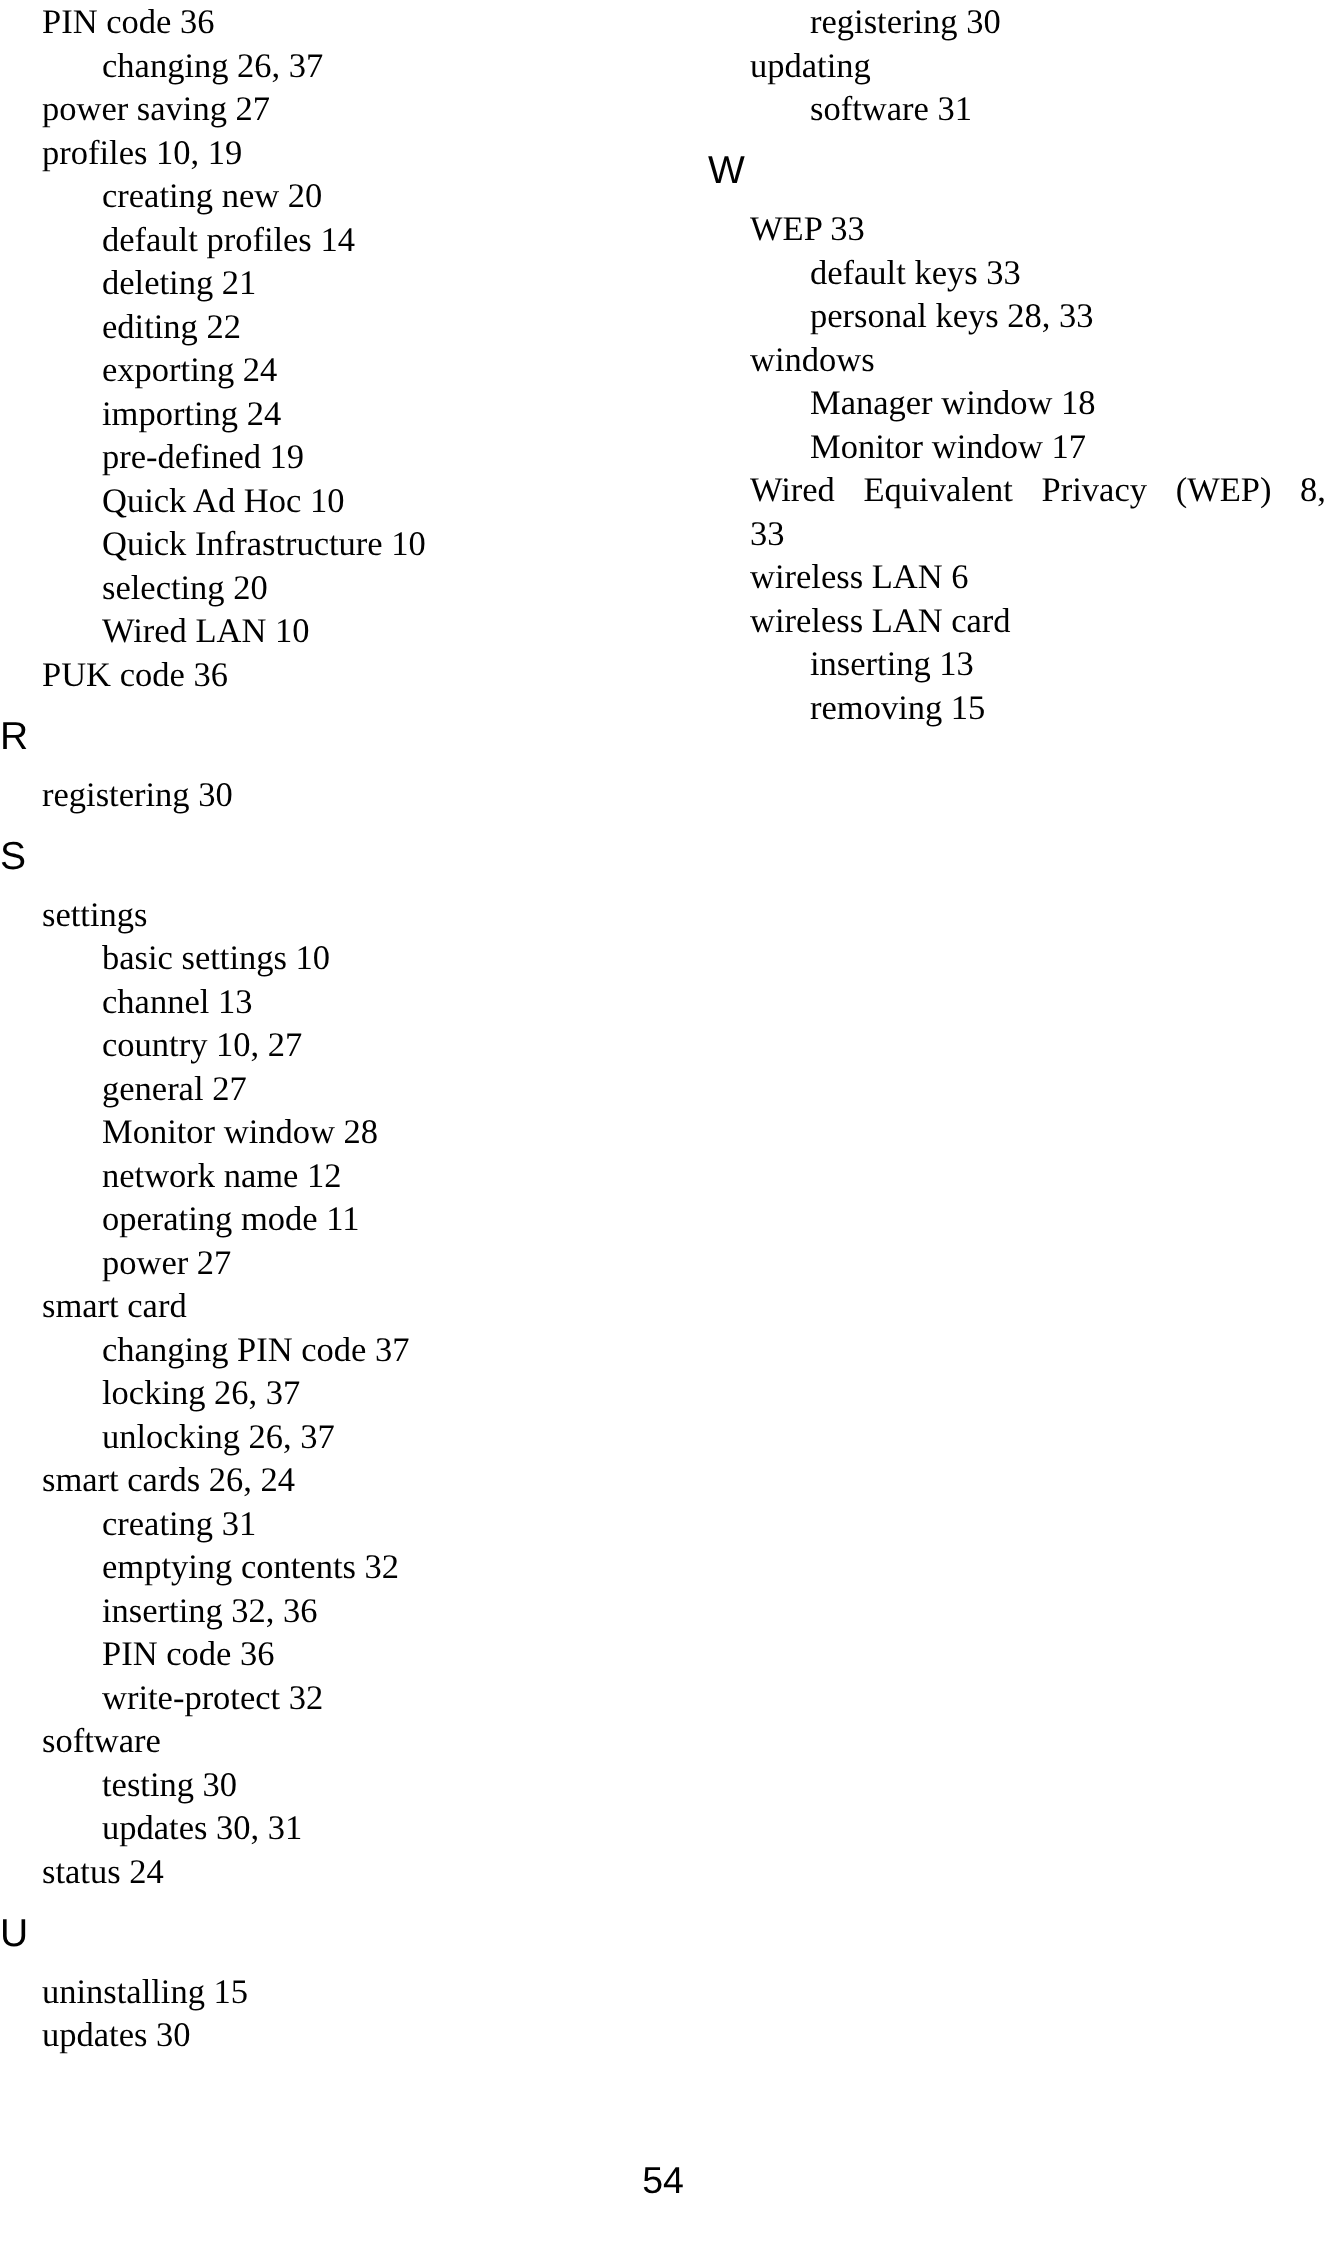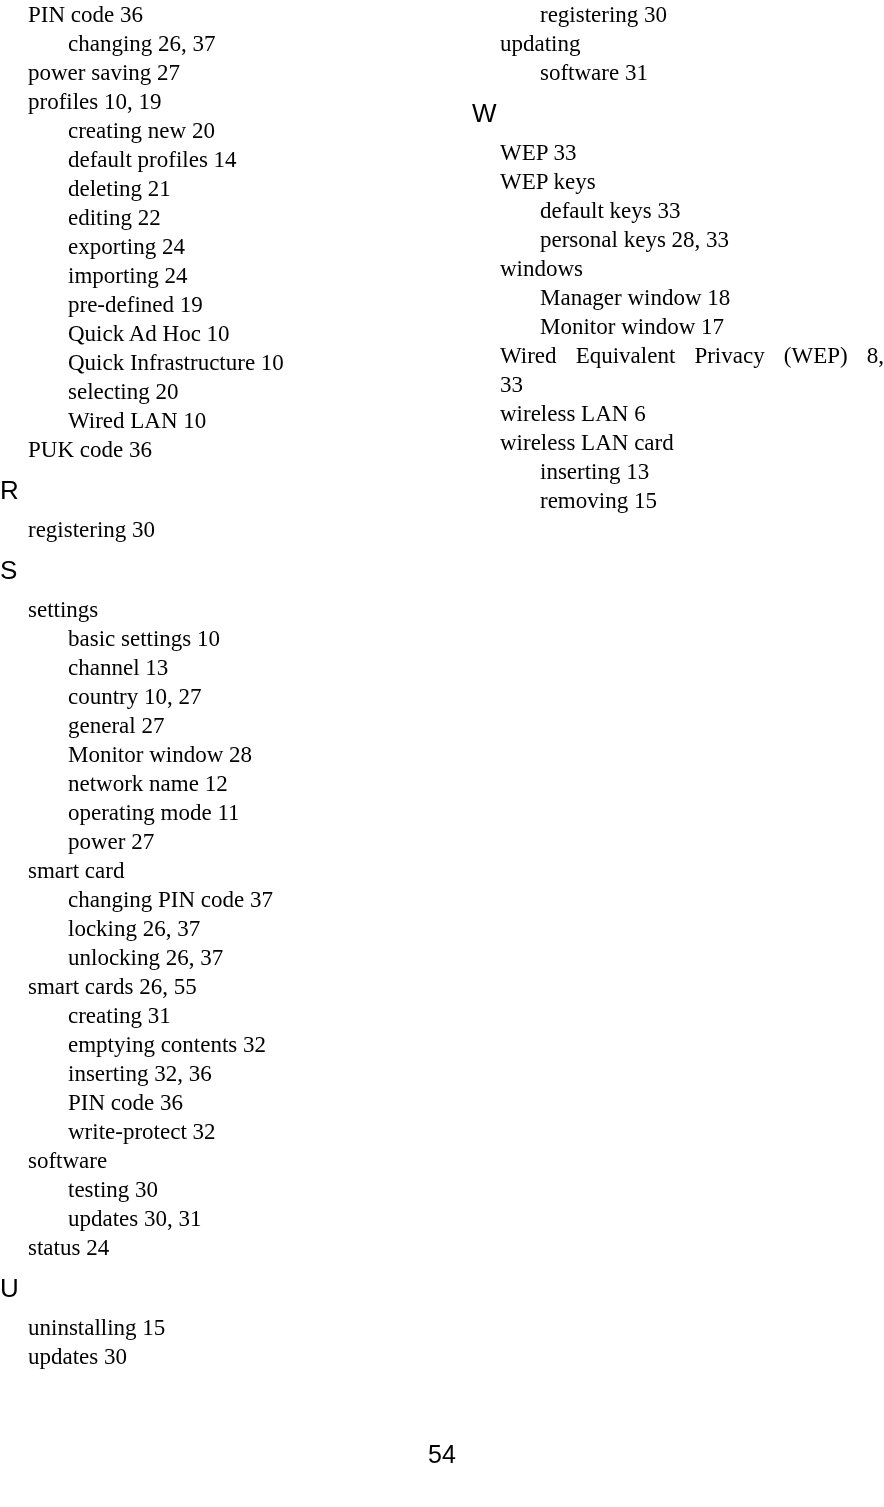--- a/index.html
+++ b/index.html
@@ -120,41 +120,40 @@
         <div class="entry lvl2">country 10, 27</div>
         <div class="entry lvl2">general 27</div>
         <div class="entry lvl2">Monitor window 28</div>
         <div class="entry lvl2">network name 12</div>
         <div class="entry lvl2">operating mode 11</div>
         <div class="entry lvl2">power 27</div>
         <div class="entry lvl1">smart card</div>
         <div class="entry lvl2">changing PIN code 37</div>
         <div class="entry lvl2">locking 26, 37</div>
         <div class="entry lvl2">unlocking 26, 37</div>
-        <div class="entry lvl1">smart cards 26, 55</div>
+        <div class="entry lvl1">smart cards 26, 24</div>
         <div class="entry lvl2">creating 31</div>
         <div class="entry lvl2">emptying contents 32</div>
         <div class="entry lvl2">inserting 32, 36</div>
         <div class="entry lvl2">PIN code 36</div>
         <div class="entry lvl2">write-protect 32</div>
         <div class="entry lvl1">software</div>
         <div class="entry lvl2">testing 30</div>
         <div class="entry lvl2">updates 30, 31</div>
         <div class="entry lvl1">status 24</div>
         <div class="section-letter">U</div>
         <div class="entry lvl1">uninstalling 15</div>
         <div class="entry lvl1">updates 30</div>
       </div>
     <div class="column right" id="col-right">
         <div class="entry lvl2">registering 30</div>
         <div class="entry lvl1">updating</div>
         <div class="entry lvl2">software 31</div>
         <div class="section-letter">W</div>
         <div class="entry lvl1">WEP 33</div>
-        <div class="entry lvl1">WEP keys</div>
         <div class="entry lvl2">default keys 33</div>
         <div class="entry lvl2">personal keys 28, 33</div>
         <div class="entry lvl1">windows</div>
         <div class="entry lvl2">Manager window 18</div>
         <div class="entry lvl2">Monitor window 17</div>
         <div class="entry justified">
           <span class="jline1">Wired Equivalent Privacy (WEP) 8,</span>
           <span class="jline2">33</span>
         </div>
         <div class="entry lvl1">wireless LAN 6</div>

